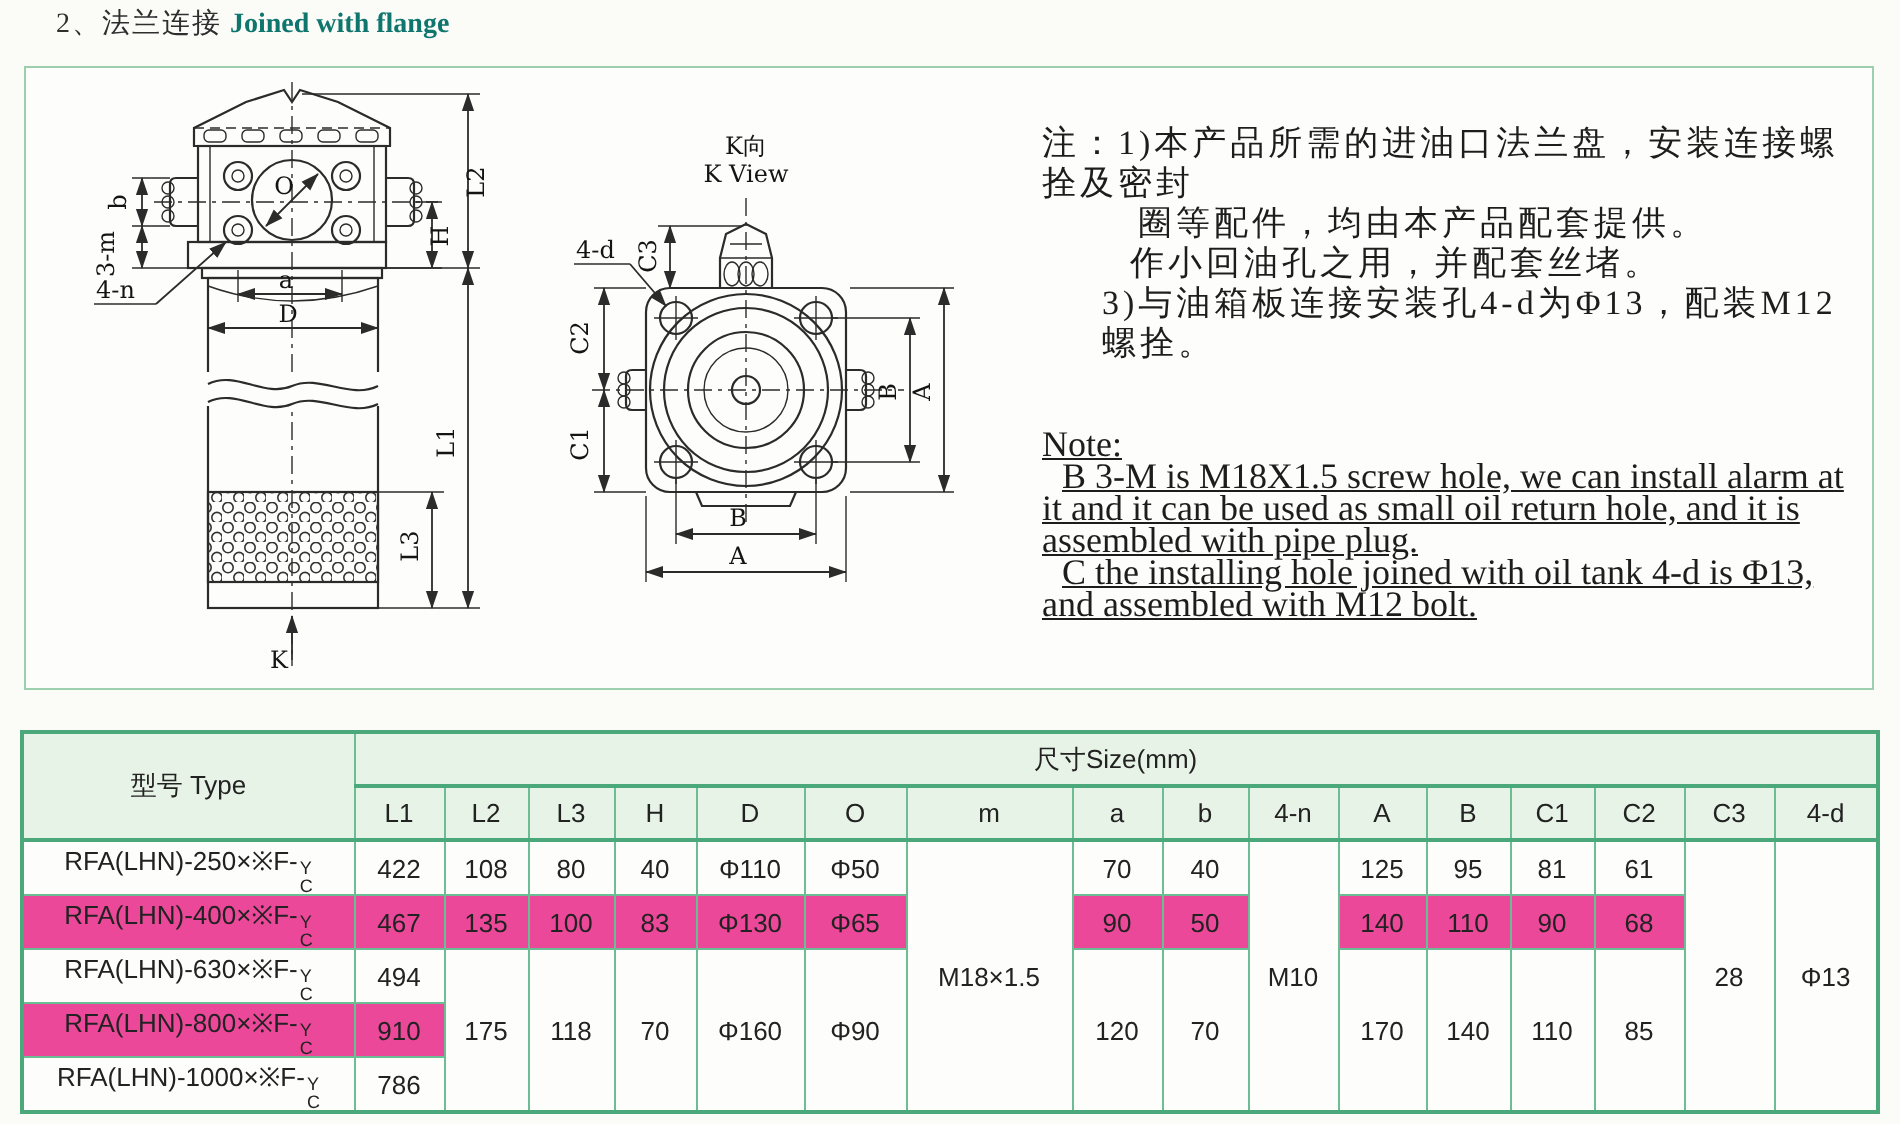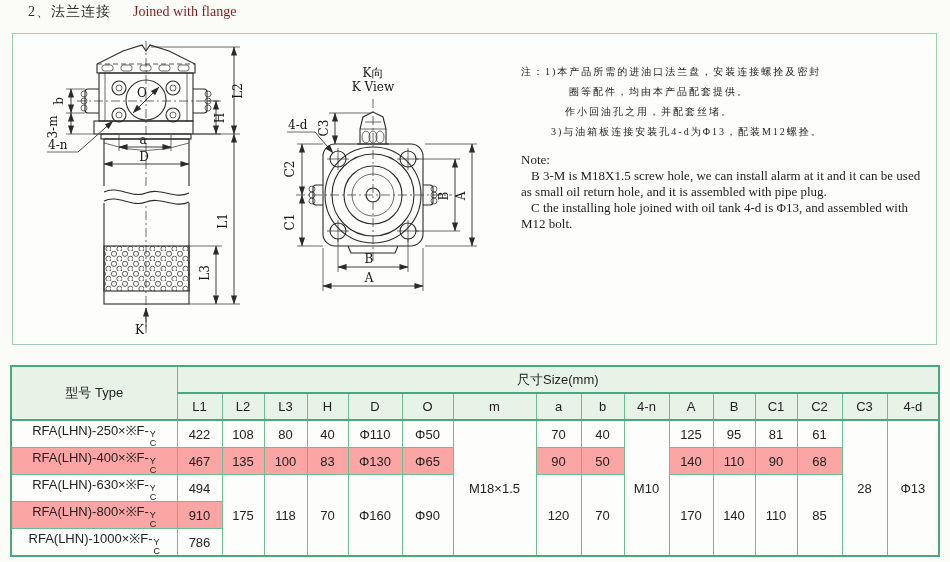--- a/index.html
+++ b/index.html
@@ -1,44 +1,44 @@
 <!DOCTYPE html>
 <html><head>
 <meta charset="utf-8">
 <style>
   html,body{margin:0;padding:0;background:#fff;}
   .page{position:relative;width:950px;height:562px;background:#fbfbf8;font-family:"Liberation Serif",serif;overflow:hidden;}
   .title{position:absolute;left:28px;top:3px;font-size:14px;color:#2e2e2e;letter-spacing:1px;}
-  .title .en{font-weight:normal;color:#7f1d1d;letter-spacing:0;margin-left:22px;}
+  .title .en{font-weight:bold;color:#0f766e;letter-spacing:0;margin-left:4px;}
   .draw-box{position:absolute;left:12px;top:33px;width:923px;height:310px;border:1px solid #9ccfae;background:#fdfdfb;}
   .drawing-svg{position:absolute;left:0;top:0;}
   .ol{fill:none;stroke:#2b2b2b;stroke-width:1.1;}
   .thin{fill:none;stroke:#2b2b2b;stroke-width:0.7;}
   .ext{fill:none;stroke:#2b2b2b;stroke-width:0.7;}
   .dim{fill:none;stroke:#2b2b2b;stroke-width:0.9;}
   .cl{fill:none;stroke:#2b2b2b;stroke-width:0.7;stroke-dasharray:9 3 2 3;}
   .dsh{fill:none;stroke:#2b2b2b;stroke-width:0.8;stroke-dasharray:5 3;}
   .lbl{font-family:"DejaVu Serif",serif;font-size:12px;fill:#141414;}
   .lbl2{font-family:"DejaVu Serif",serif;font-size:12px;fill:#141414;}
   .notes{position:absolute;left:508px;top:28px;width:408px;color:#1d1d1d;}
-  .cn{font-size:10px;line-height:20px;letter-spacing:2px;}
+  .cn{font-size:17px;line-height:20px;letter-spacing:2px;}
   .cn .l2{padding-left:48px;}
   .cn .l3{padding-left:30px;}
   .cn .l4{padding-left:44px;}
   .cn .l5{padding-left:30px;}
-  .en-notes{margin-top:10px;font-size:13px;line-height:16px;}
+  .en-notes{margin-top:32px;font-size:18px;line-height:16px;text-decoration:underline;}
   .en-notes p{margin:0;text-indent:10px;}
   .en-notes p.nh{text-indent:0;}
   table.spec{position:absolute;left:10px;top:365px;width:930px;border-collapse:collapse;table-layout:fixed;
     font-family:"Liberation Sans",sans-serif;font-size:13px;color:#222;border:2px solid #4aa87a;text-align:center;}
   .spec th,.spec td{border:1px solid #6cbd94;padding:0;height:25px;font-weight:normal;white-space:nowrap;overflow:hidden;}
   .spec th{background:#e7f3e7;margin-top:46px;}
   .spec .hb{border-bottom:2px solid #4aa87a;}
   .spec td{background:#fdfdfb;margin-top:17px;}
-  .spec td.g{background:#fca5a5;}
+  .spec td.g{background:#ec4899;}
   .yc{display:inline-flex;flex-direction:column;font-size:9px;line-height:8.5px;text-align:left;vertical-align:-2px;margin-left:1px;}
 </style>
 </head>
 <body>
 
 <div class="page">
 
   <div class="title"><span>2、法兰连接</span><span class="en">Joined with flange</span></div>
 
   <div class="draw-box">

